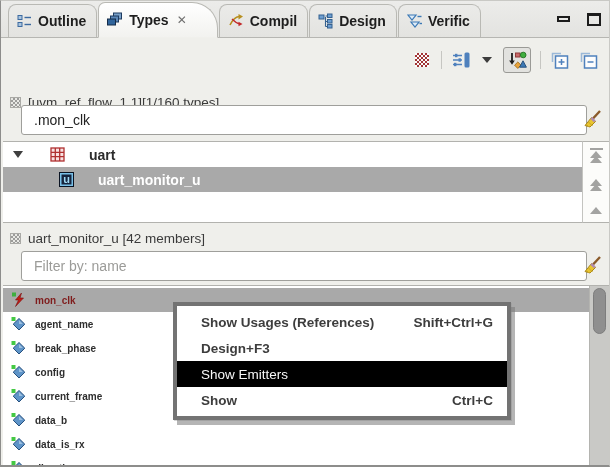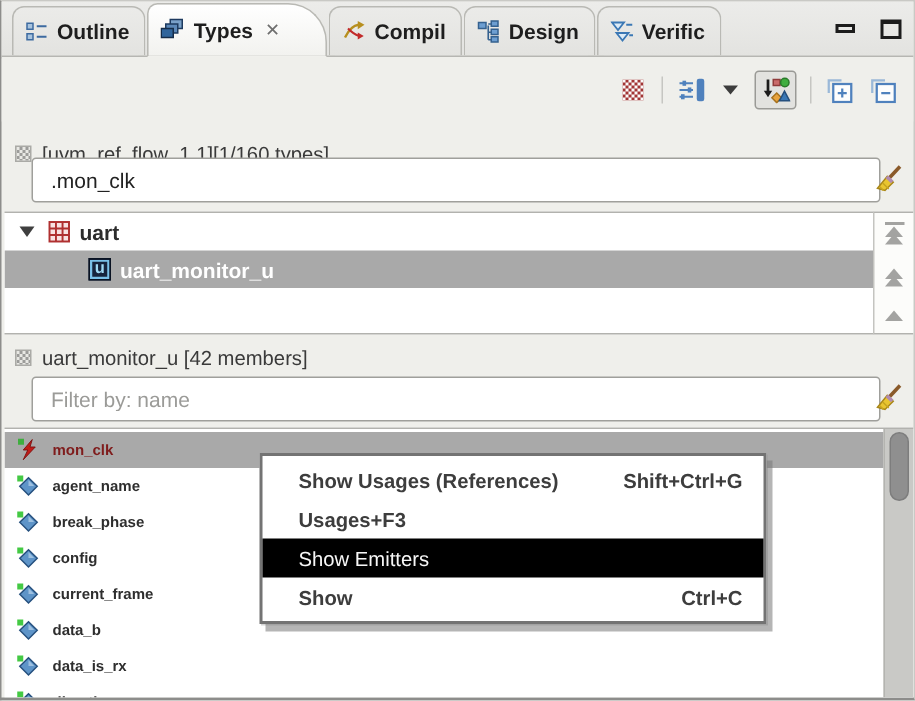--- a/index.html
+++ b/index.html
@@ -68,21 +68,21 @@
     font-family:"Liberation Sans","DejaVu Sans",sans-serif; outline:none;margin-left:16px;
   }
   .filterbox::placeholder{ color:#9b9b98; opacity:1; }
   .broom{ position:absolute; right:6px; width:22px; height:22px; display:flex; align-items:center; justify-content:center; }
   
   .tree-panel{
     position:absolute; top:140px; left:2px; right:27px; height:82px;
     background:#fff; border-top:1px solid #b2b2ae; border-bottom:1px solid #b2b2ae;
     overflow:hidden;
   }
-  .tree-row{ height:25px; display:flex; align-items:center; gap:6px; font-size:14px; color:#2c2c2c; font-weight:600; }
+  .tree-row{ height:25px; display:flex; align-items:center; gap:24px; font-size:14px; color:#2c2c2c; font-weight:600; }
   .tree-row.root{ padding-left:10px; }
   .tree-row.selected{ background:#a9a9a9; color:#ffffff; font-weight:700; padding-left:56px; }
   .twisty{ width:0; height:0; border-left:5px solid transparent; border-right:5px solid transparent; border-top:7px solid #3f3f3f; margin-right:3px; }
   .uclass{
     width:15px; height:15px; background:#16243d; border:1px solid #0a1322;
     box-shadow:inset 0 0 0 1.5px #79c0e8;
     color:#9fd9f4; font-size:11px; font-weight:700; line-height:13px; text-align:center;
   }
   .tree-strip{
     position:absolute; top:140px; right:0; width:27px; height:82px;
@@ -102,21 +102,21 @@
   }
   .member-rows{ position:absolute; top:2px; left:0; right:20px; }
   .member-row{ height:24px; display:flex; align-items:center; gap:8px; padding-left:8px;
     font-size:10px; font-weight:600; color:#2e2e2e; }
   .member-row.selected{ background:#a9a9a9; color:#7f1c1c; font-weight:700; }
   .vscroll{ position:absolute; top:0; right:0; bottom:0; width:20px; background:#c9c9c6; border-left:1px solid #b4b4b0; }
   .vthumb{ position:absolute; top:2px; left:3px; width:13px; height:46px; background:#8f8f8f; border-radius:7px; border:1px solid #7d7d7d; }
   
   .ctx-menu{
     position:absolute; left:172px; top:301px; width:338px; z-index:10;
-    background:#ffffff; border:2px solid #737373;
+    background:#ffffff; border:4px solid #737373;
     box-shadow:4px 5px 0 0 rgba(120,120,120,.55), 1px 1px 0 0 rgba(150,150,150,.4);
     padding:3px 0;
   }
   .ctx-item{
     height:26px; display:flex; align-items:center; justify-content:space-between;
     padding:0 14px 0 24px; font-size:13.5px; font-weight:700; color:#3d3d3d; cursor:default;
   }
   .ctx-item .sc{ font-weight:700; color:#3d3d3d; }
   .ctx-item.highlight{ background:#000000; color:#f7f7f7; font-weight:400; }
   .ctx-item.highlight .sc{ color:#f7f7f7; }
@@ -386,21 +386,21 @@
       <div class="vthumb"></div>
     </div>
   </div>
 
   <div class="ctx-menu">
     <div class="ctx-item">
       <span>Show Usages (References)</span>
       <span class="sc">Shift+Ctrl+G</span>
     </div>
     <div class="ctx-item">
-      <span class="sc">Usages+F3</span>
+      <span class="sc">Design+F3</span>
     </div>
     <div class="ctx-item highlight">
       <span>Show Emitters</span>
       <span class="sc"></span>
     </div>
     <div class="ctx-item">
       <span>Show</span>
       <span class="sc">Ctrl+C</span>
     </div>
   </div>

